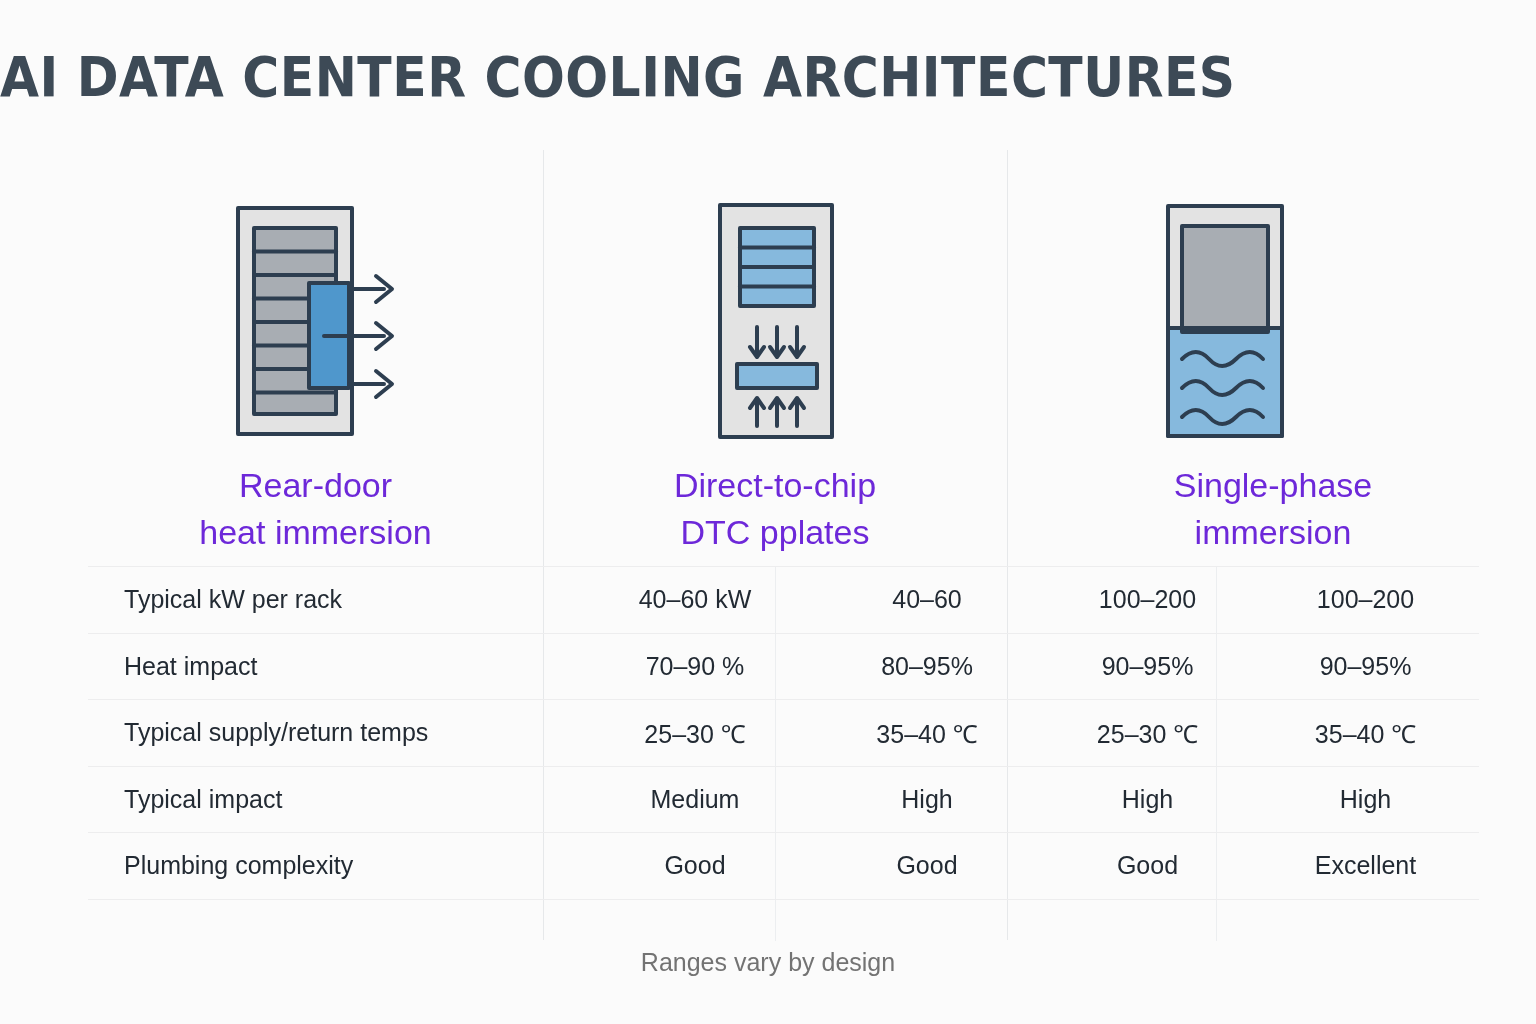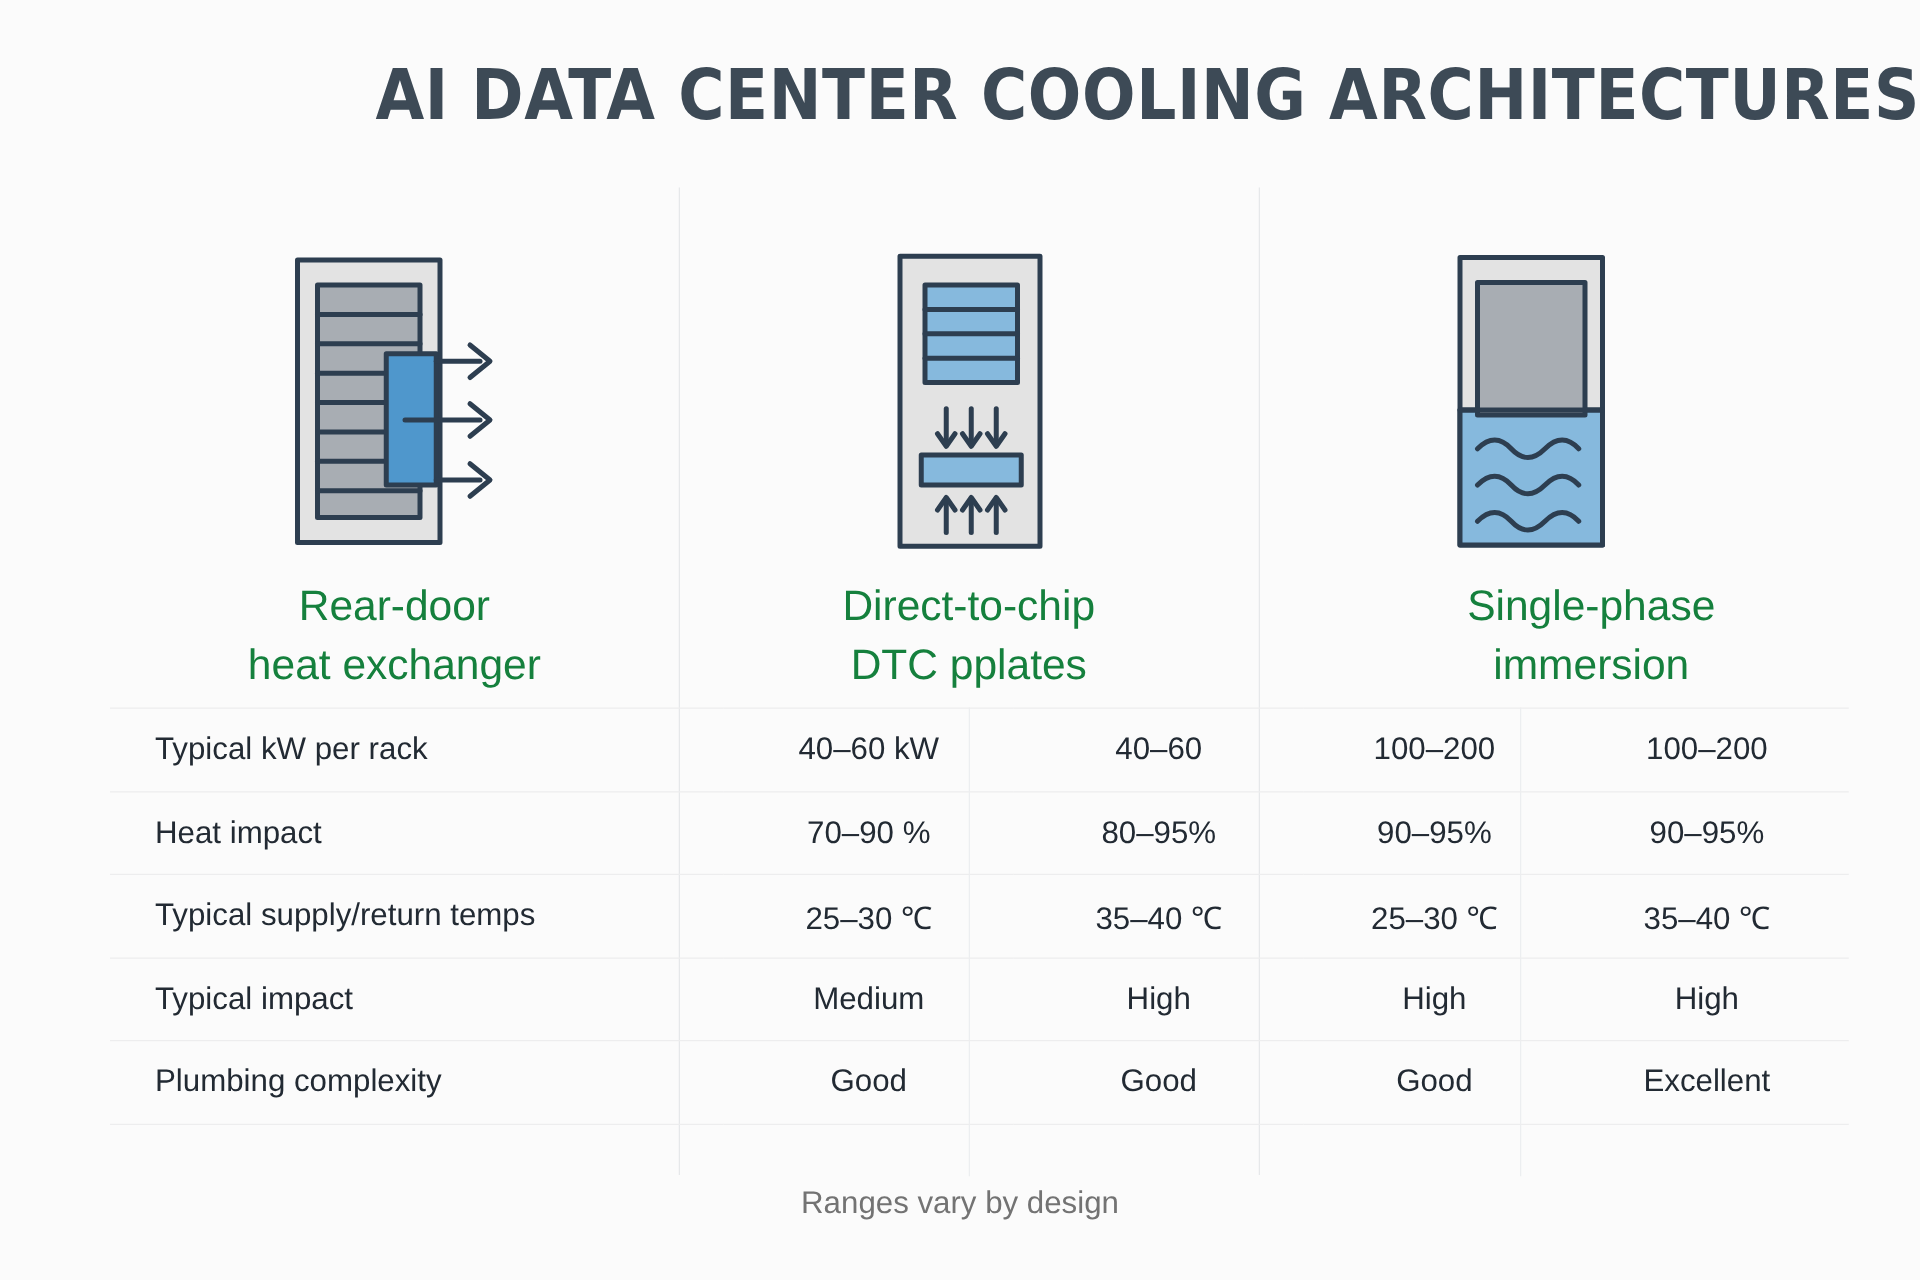--- a/index.html
+++ b/index.html
@@ -18,21 +18,21 @@
     background: #fbfbfb;
     overflow: hidden;
   }
 
   
   .title {
     position: absolute;
     left: 0;
     top: 44px;
     width: 1536px;
-    text-align: right;
+    text-align: left;
     font-size: 56px;
     font-weight: 700;
     letter-spacing: 0.5px;
     color: #3d4a56;
     font-family: "DejaVu Sans", sans-serif;
     font-stretch: condensed;
     white-space: nowrap;
   }
 
   
@@ -72,21 +72,21 @@
     width: 1536px;
     height: 104px;
   }
   .head {
     position: absolute;
     top: 0;
     text-align: center;
     font-size: 34px;
     line-height: 47px;
     font-weight: 400;
-    color: #15803d;
+    color: #6d28d9;
     font-family: "Liberation Sans", sans-serif;
   }
   .head.h1 { left: 88px;  width: 455px; }
   .head.h2 { left: 543px; width: 464px; }
   .head.h3 { left: 1055px; width: 436px; }
 
   
   .tbl {
     position: absolute;
     left: 88px;
@@ -209,21 +209,21 @@
           </g>
         </g>
       </svg>
     </div>
 
   </div>
 
   <div class="heads">
     <div class="head h1">
       <div>Rear-door</div>
-      <div>heat exchanger</div>
+      <div>heat immersion</div>
     </div>
     <div class="head h2">
       <div>Direct-to-chip</div>
       <div>DTC pplates</div>
     </div>
     <div class="head h3">
       <div>Single-phase</div>
       <div>immersion</div>
     </div>
   </div>

